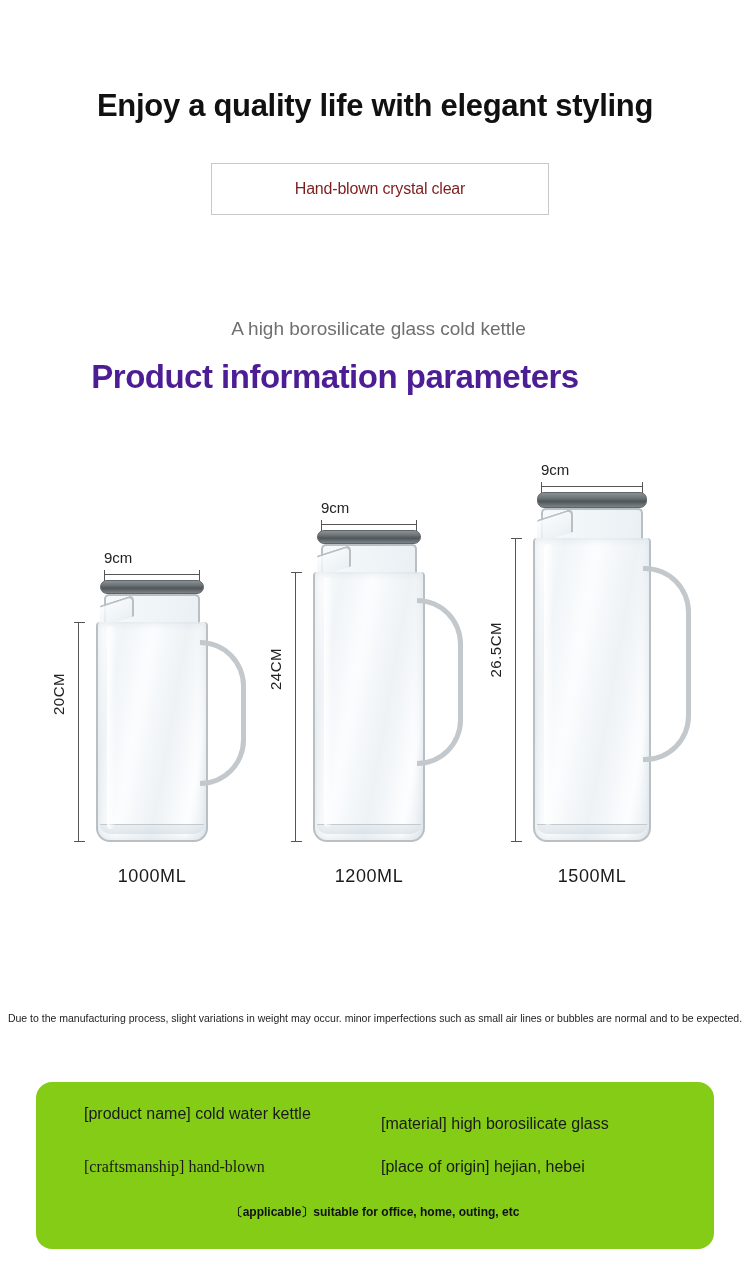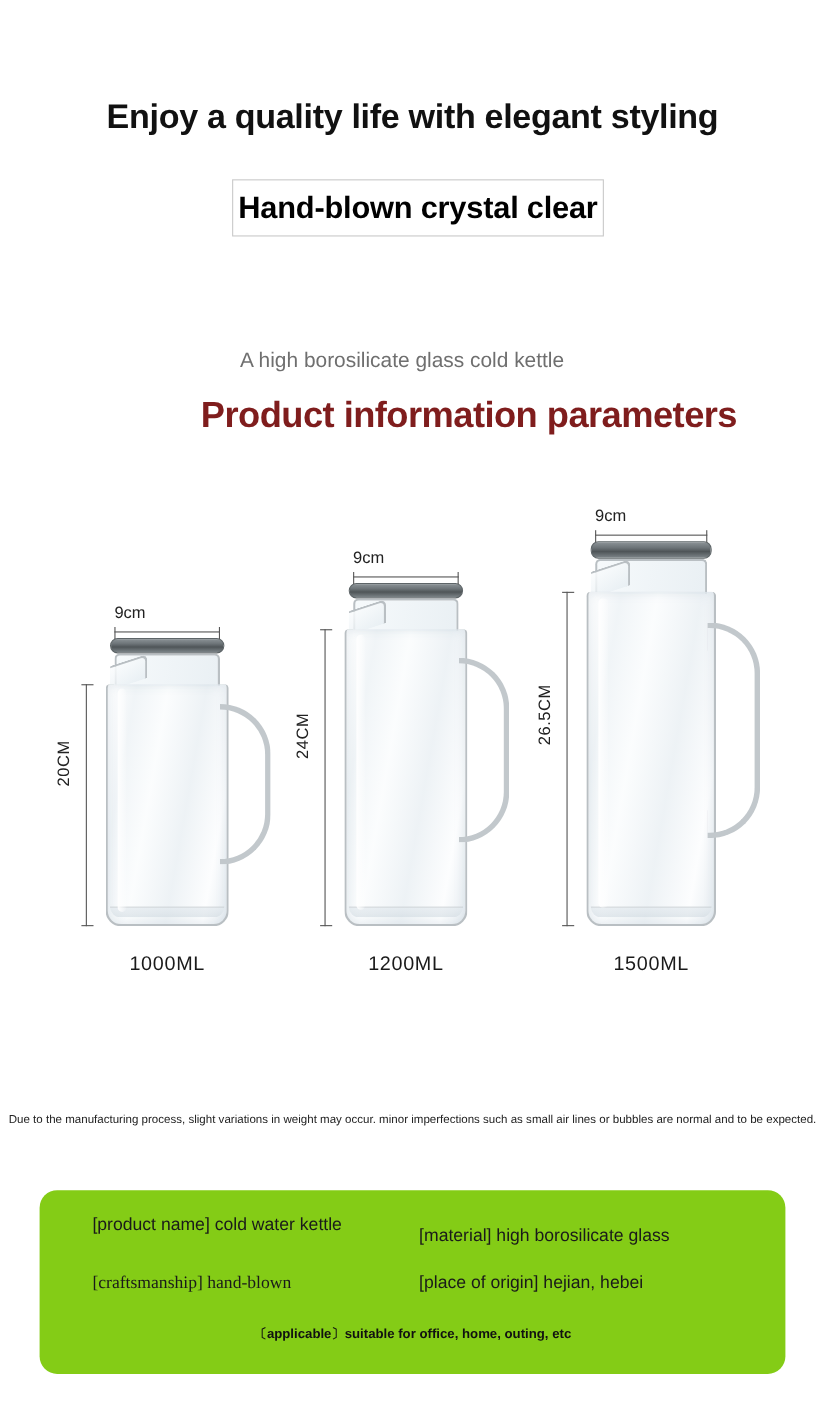--- a/index.html
+++ b/index.html
@@ -35,43 +35,43 @@
     top: 163px;
     left: 211px;
     width: 338px;
     height: 52px;
     border: 1px solid #c9c9c9;
     display: flex;
     align-items: center;
     justify-content: center;
   }
   .subbox span {
-    font-size: 28px;
-    font-weight: bold;
-    color: #000000;
+    font-size: 16px;
+    font-weight: normal;
+    color: #7f1d1d;
     letter-spacing: -0.2px;
   }
   .kettle-line {
     position: absolute;
     top: 318px;
-    left: 0;
+    left: 13px;
     width: 731px;
     text-align: center;
     font-size: 19px;
     color: #6f6f6f;
   }
   .params-title {
     position: absolute;
     top: 358px;
     left: 0;
     width: 670px;
-    text-align: right;
+    text-align: center;
     font-size: 33px;
     font-weight: bold;
-    color: #7f1d1d;
+    color: #4c1d95;
     letter-spacing: -0.5px;
   }
 
   
   .diagram {
     position: absolute;
     top: 470px;
     left: 0;
     width: 750px;
     height: 440px;

